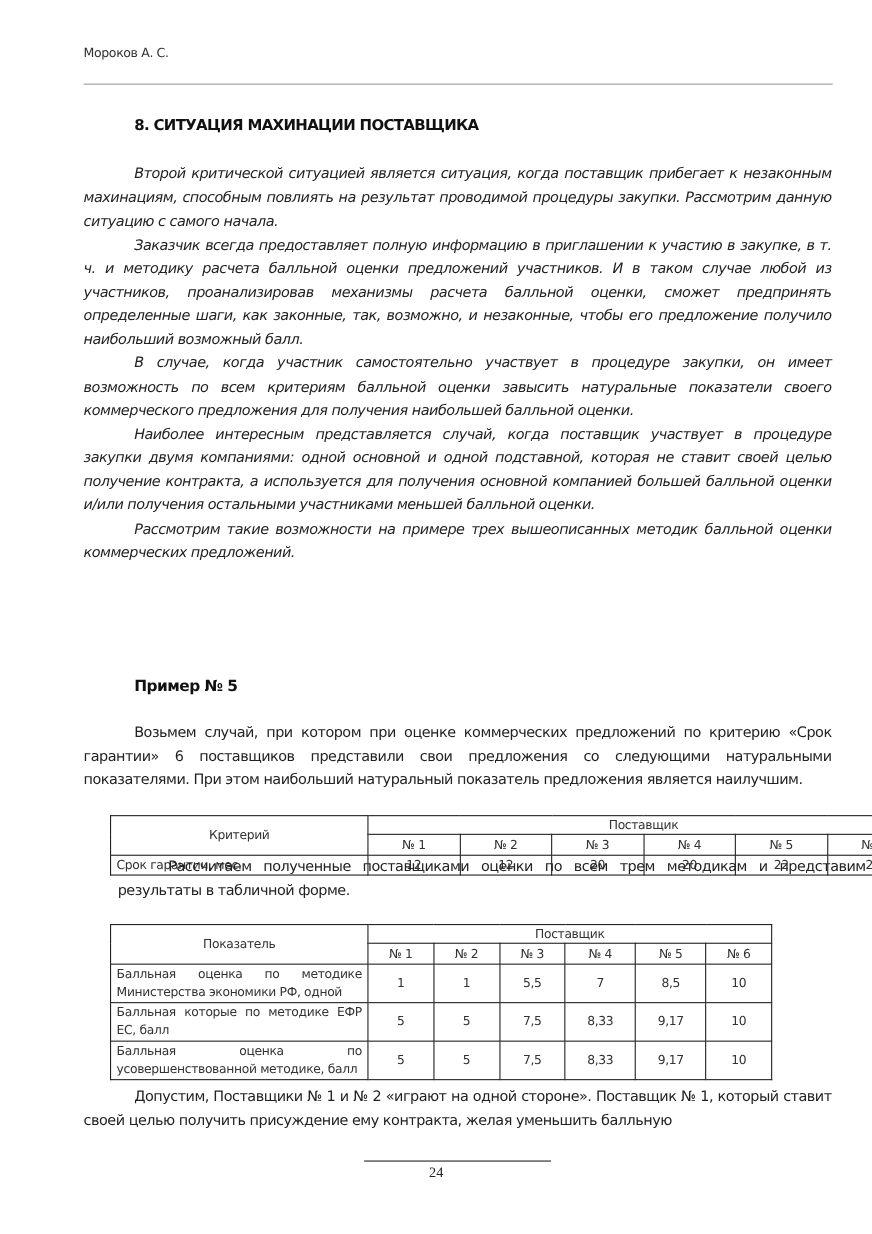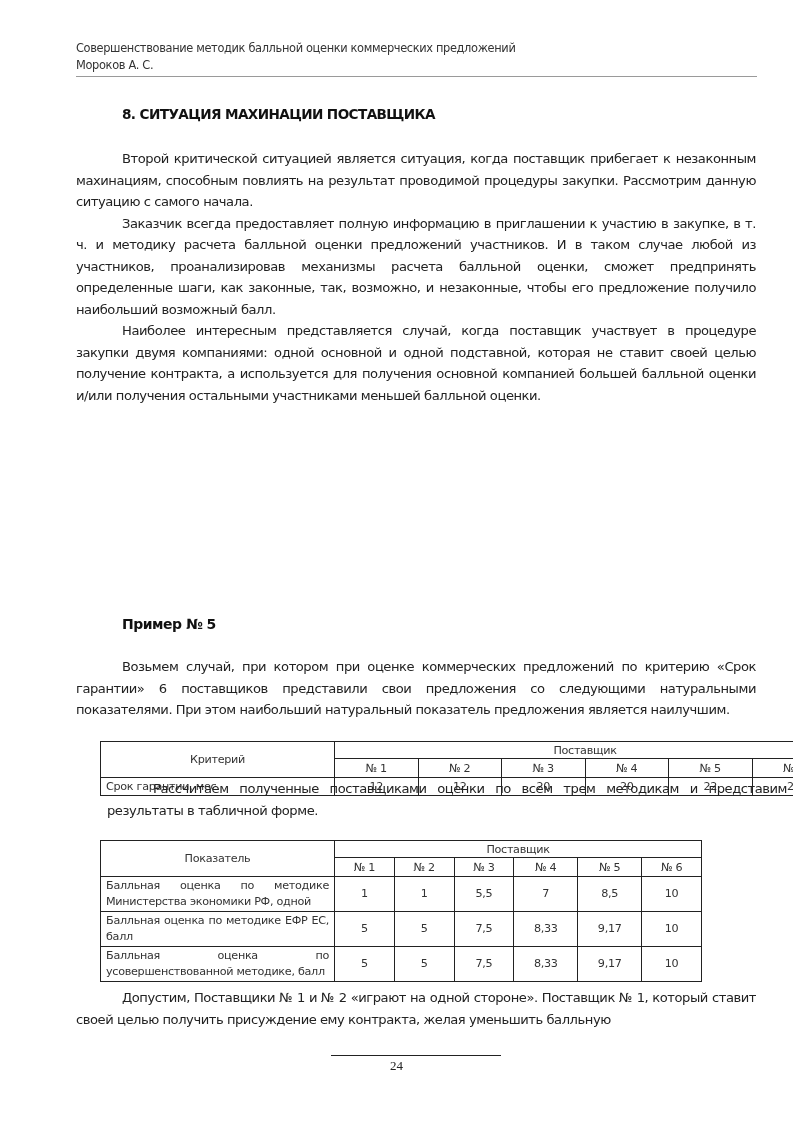--- a/index.html
+++ b/index.html
@@ -28,31 +28,32 @@
   #tbl2 tr.r td { height: 34px; line-height: 16px; }
   #tbl2 td.lbl { text-align: justify; }
   .footer-rule { position: absolute; left: 331px; top: 1055px; width: 170px; height: 1px; background: #222; }
   .page-number { position: absolute; left: 0; width: 793px; top: 1058px; text-align: center;
          font-family: "Liberation Serif", "DejaVu Serif", serif; font-size: 13px; color: #222; }
 </style>
 </head>
 <body>
 
 <div class="running-header">
-  <div>Совершенствование методик балльной оценки коммерческих предложений</div>
   <div>Мороков А. С.</div>
 </div>
 <div class="header-rule"></div>
 
 <div class="section-title">8. СИТУАЦИЯ МАХИНАЦИИ ПОСТАВЩИКА</div>
 
-<div class="body-text" style="top:148px;">
+<div class="body-text" style="top:148px;font-style:italic;">
   <p>Второй критической ситуацией является ситуация, когда поставщик прибегает к незаконным махинациям, способным повлиять на результат проводимой процедуры закупки. Рассмотрим данную ситуацию с самого начала.</p>
   <p>Заказчик всегда предоставляет полную информацию в приглашении к участию в закупке, в т. ч. и методику расчета балльной оценки предложений участников. И в таком случае любой из участников, проанализировав механизмы расчета балльной оценки, сможет предпринять определенные шаги, как законные, так, возможно, и незаконные, чтобы его предложение получило наибольший возможный балл.</p>
+  <p>В случае, когда участник самостоятельно участвует в процедуре закупки, он имеет возможность по всем критериям балльной оценки завысить натуральные показатели своего коммерческого предложения для получения наибольшей балльной оценки.</p>
   <p>Наиболее интересным представляется случай, когда поставщик участвует в процедуре закупки двумя компаниями: одной основной и одной подставной, которая не ставит своей целью получение контракта, а используется для получения основной компанией большей балльной оценки и/или получения остальными участниками меньшей балльной оценки.</p>
+  <p>Рассмотрим такие возможности на примере трех вышеописанных методик балльной оценки коммерческих предложений.</p>
 </div>
 
 <div class="example-title">Пример № 5</div>
 
 <div class="body-text" style="top:656px;">
   <p>Возьмем случай, при котором при оценке коммерческих предложений по критерию «Срок гарантии» 6 поставщиков представили свои предложения со следующими натуральными показателями. При этом наибольший натуральный показатель предложения является наилучшим.</p>
 </div>
 
 <table class="data" id="tbl1">
   <colgroup>
@@ -119,21 +120,21 @@
   <tr class="r">
     <td class="lbl">Балльная оценка по методике Министерства экономики РФ, одной</td>
     <td class="c">1</td>
     <td class="c">1</td>
     <td class="c">5,5</td>
     <td class="c">7</td>
     <td class="c">8,5</td>
     <td class="c">10</td>
   </tr>
   <tr class="r">
-    <td class="lbl">Балльная оценка по методике ЕФР ЕС, балл</td>
+    <td class="lbl">Балльная которые по методике ЕФР ЕС, балл</td>
     <td class="c">5</td>
     <td class="c">5</td>
     <td class="c">7,5</td>
     <td class="c">8,33</td>
     <td class="c">9,17</td>
     <td class="c">10</td>
   </tr>
   <tr class="r">
     <td class="lbl">Балльная оценка по усовершенствованной методике, балл</td>
     <td class="c">5</td>

